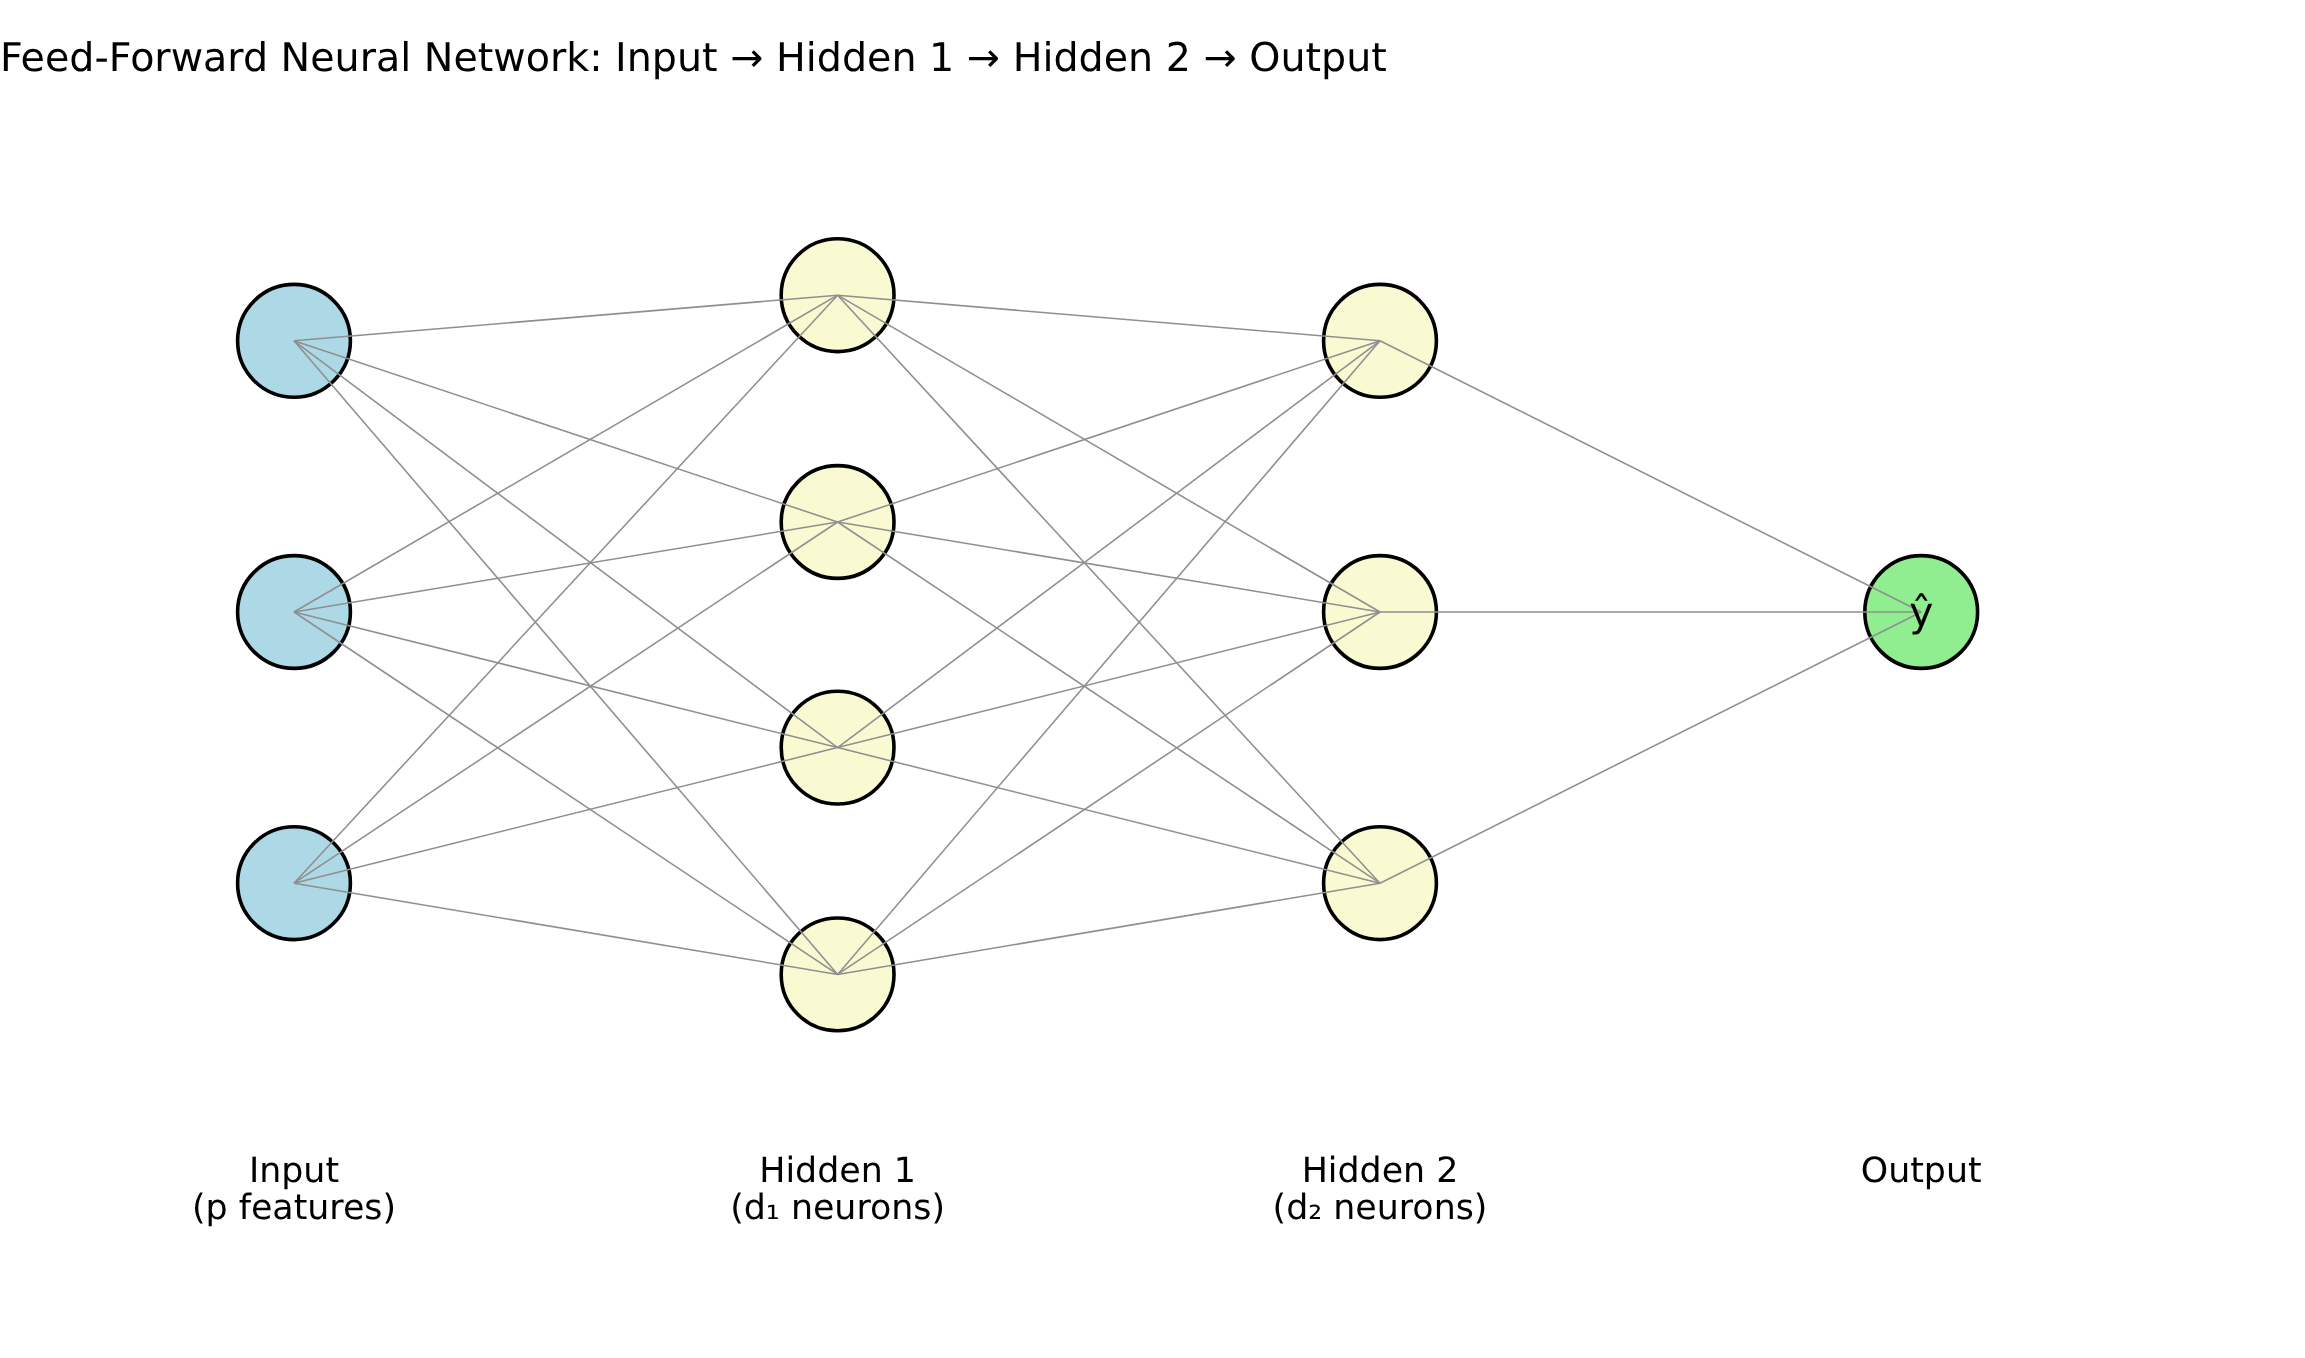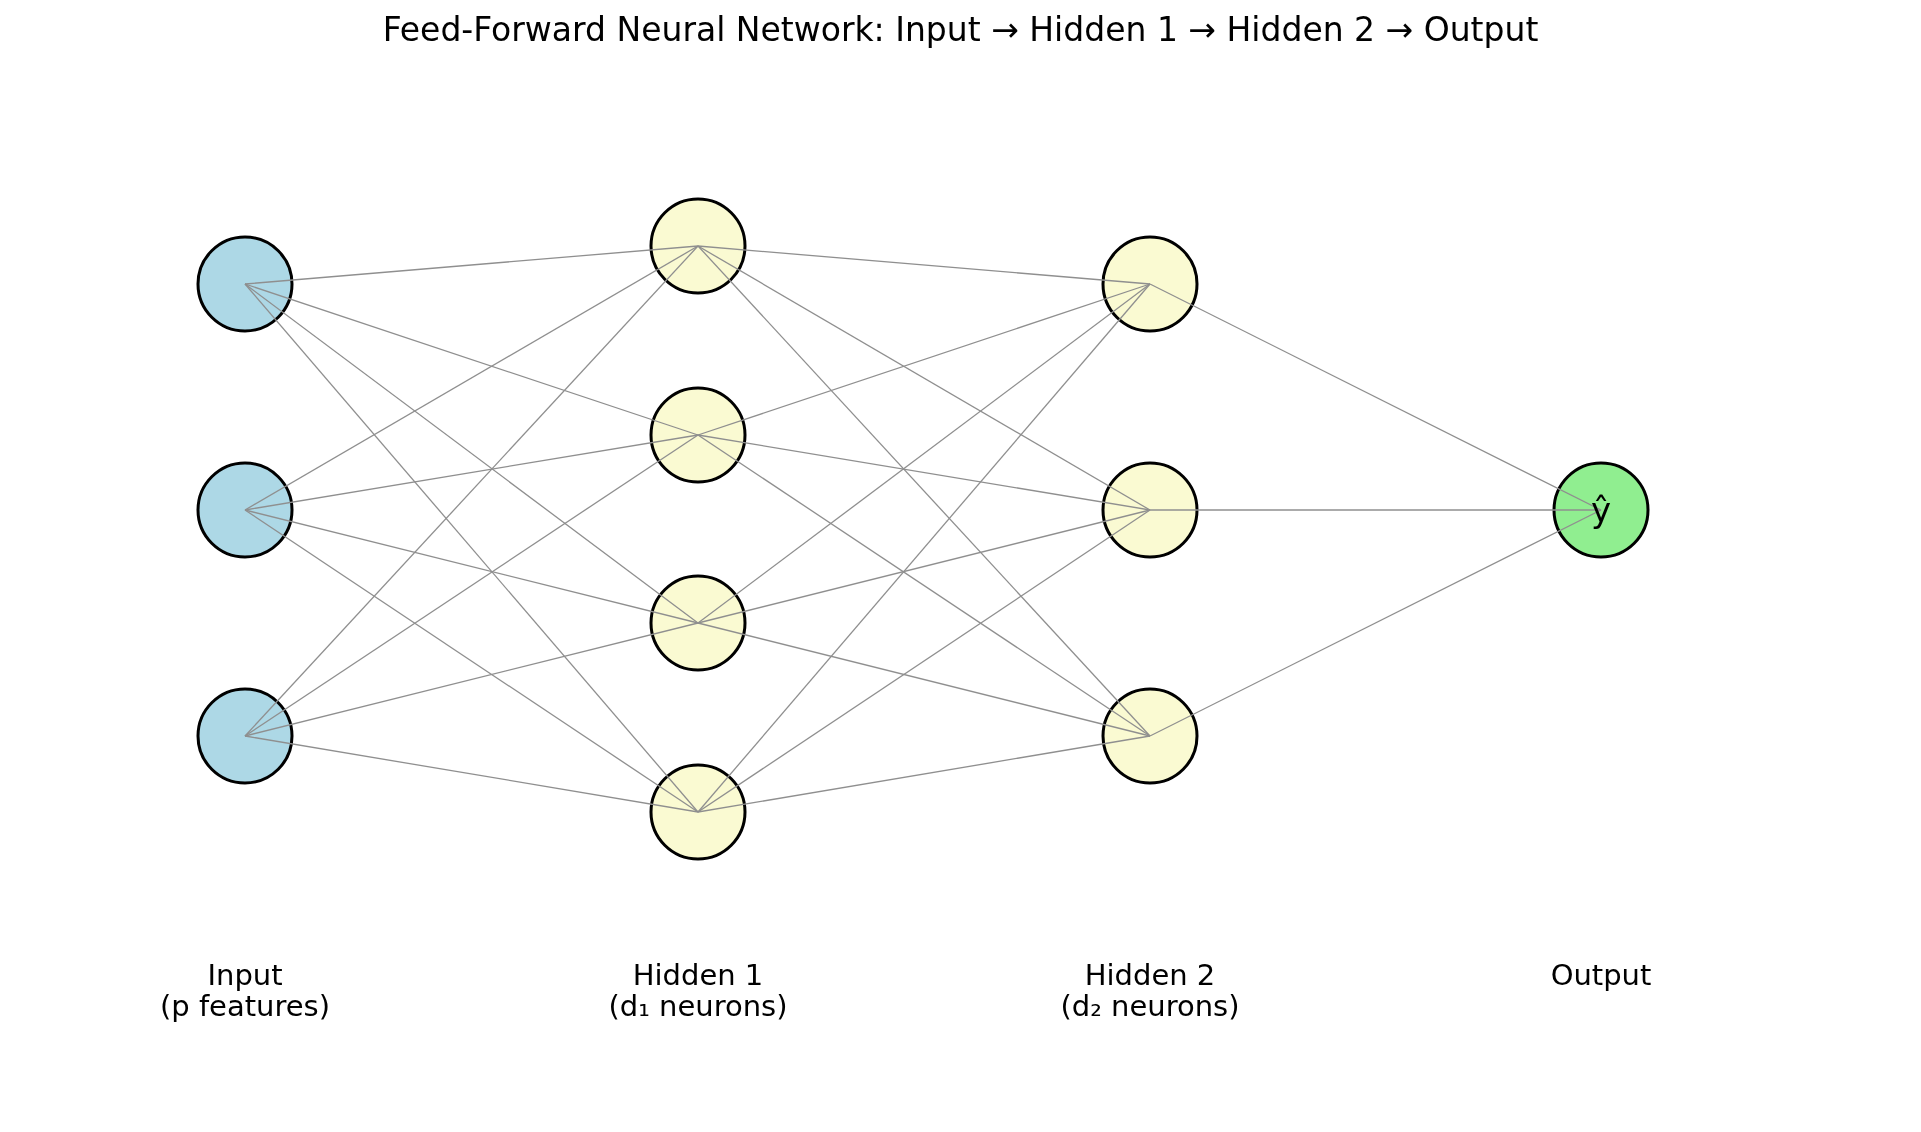--- a/index.html
+++ b/index.html
@@ -10,24 +10,24 @@
   .figure {
     position: relative;
     width: 1921px;
     height: 1132px;
     background: #ffffff;
     font-family: "DejaVu Sans", "Liberation Sans", sans-serif;
     overflow: hidden;
   }
   .title {
     position: absolute;
-    top: 10px;
+    top: 28px;
     left: 0;
     width: 100%;
-    text-align: center;
+    text-align: left;
     font-size: 33px;
     line-height: 1.2;
     color: #000000;
     white-space: nowrap;
   }
   .net-svg {
     position: absolute;
     top: 0;
     left: 0;
   }

